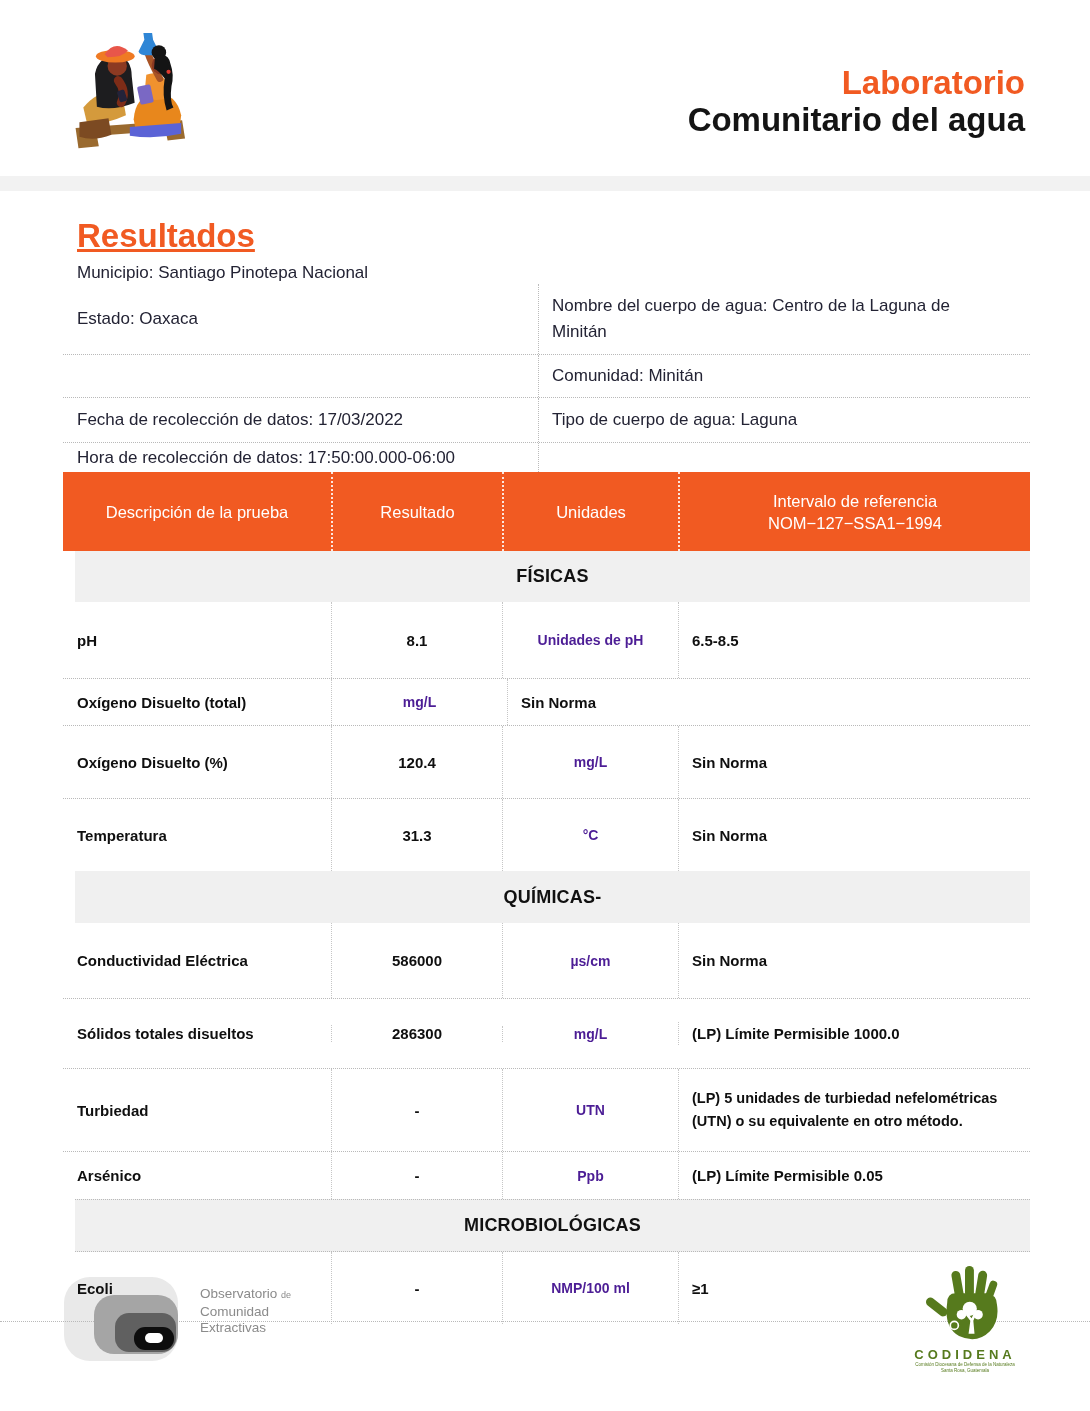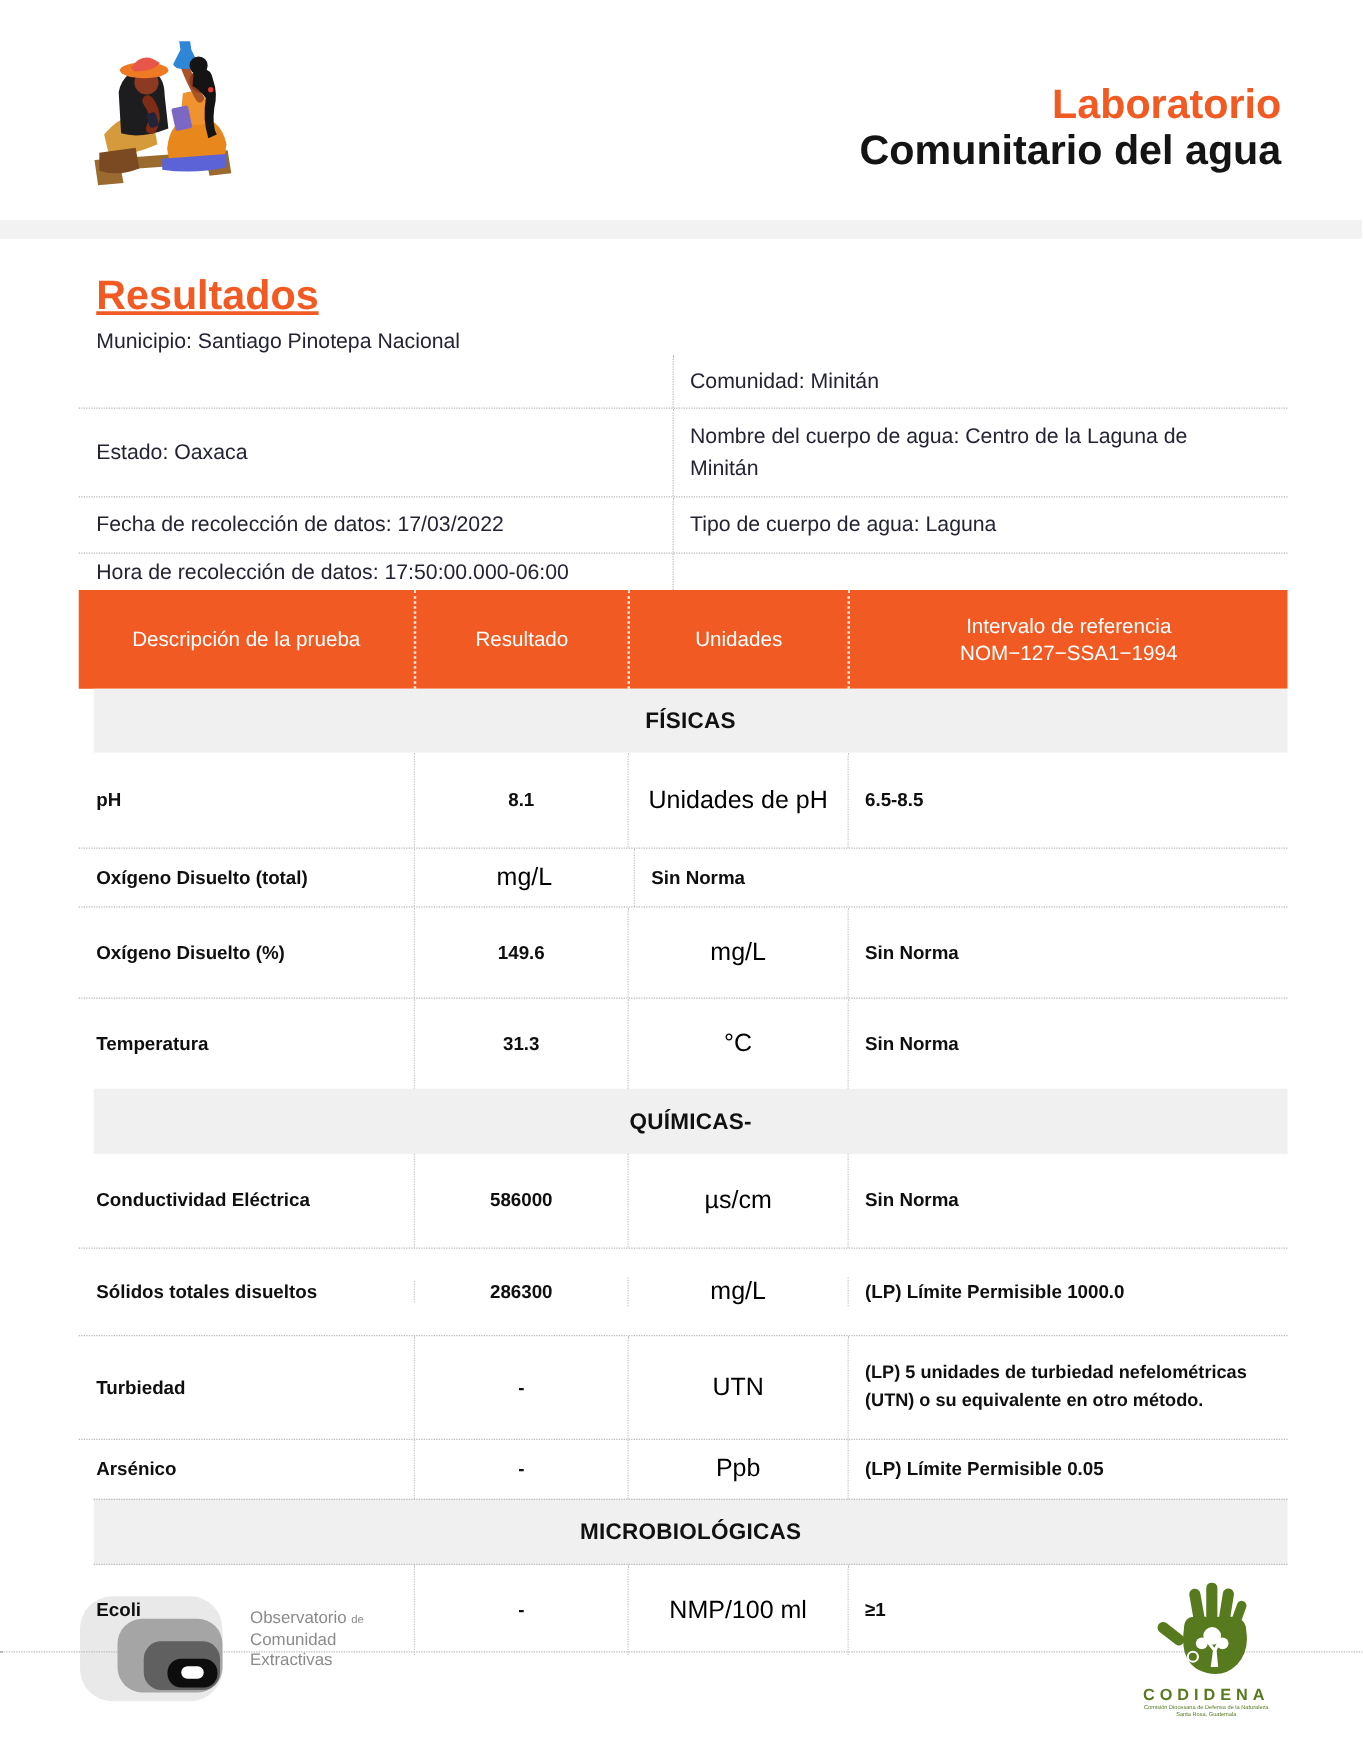--- a/index.html
+++ b/index.html
@@ -44,21 +44,21 @@
 
   .band { display: flex; align-items: center; justify-content: center; background: #f0f0f0; font-weight: bold; font-size: 18px; color: #111111; letter-spacing: .2px; margin-left: 12px; }
   .band-fisicas { height: 51px; }
   .band-quimicas { height: 52px; }
   .band-micro { height: 53px; border-top: 1.5px dotted #b9b9b9; border-bottom: 1.5px dotted #b9b9b9; }
 
   .trow { display: flex; }
   .tbody .trow + .trow { border-top: 1.5px dotted #b9b9b9; }
   .c1 { width: 268px; display: flex; align-items: center; padding-left: 14px; font-weight: bold; font-size: 15px; color: #0f0f0f; }
   .c2 { width: 171px; display: flex; align-items: center; justify-content: center; border-left: 1.5px dotted #c6c6c6; font-weight: bold; font-size: 15px; color: #0f0f0f; }
-  .c3 { width: 176px; display: flex; align-items: center; justify-content: center; border-left: 1.5px dotted #c6c6c6; font-weight: normal; font-size: 20px; color: #000000; }
+  .c3 { width: 176px; display: flex; align-items: center; justify-content: center; border-left: 1.5px dotted #c6c6c6; font-weight: bold; font-size: 14px; color: #4c1d95; }
   .c4 { flex: 1; display: flex; flex-direction: column; justify-content: center; border-left: 1.5px dotted #c6c6c6; padding-left: 13px; font-weight: bold; font-size: 15px; color: #0f0f0f; line-height: 23px; }
   .c4 .nw { white-space: nowrap; font-size: 14.5px; }
   .rh76 { height: 76px; } .rh47 { height: 47px; } .rh73 { height: 73px; }
   .rh75 { height: 75px; } .rh70 { height: 70px; align-items: center; } .rh83 { height: 83px; }
   .rh48 { height: 48px; } .rh72 { height: 72px; }
   .micro-desc { position: relative; z-index: 4; }
 
   
   .bottom-dotted { position: absolute; left: 0; top: 1321px; width: 1090px; border-top: 1.5px dotted #b9b9b9; z-index: 2; }
   .obs-outer { position: absolute; left: 64px; top: 1277px; width: 114px; height: 84px; background: #e9e9e9; border-radius: 26px; z-index: 1; }
@@ -122,29 +122,29 @@
       <div class="brand-bottom">Comunitario del agua</div>
     </div>
   </div>
   <div class="topbar"></div>
 
   <div class="content">
     <div class="page-title">Resultados</div>
     <div class="muni-line">Municipio: Santiago Pinotepa Nacional</div>
 
     <div class="meta">
-      <div class="meta-row bb r1">
-        <div class="meta-l"></div>
-        <div class="meta-r">Comunidad: Minitán</div>
-      </div>
       <div class="meta-row bb r2">
         <div class="meta-l">Estado: Oaxaca</div>
         <div class="meta-r">
           <div class="wrap-430">Nombre del cuerpo de agua: Centro de la Laguna de Minitán</div>
         </div>
+      </div>
+      <div class="meta-row bb r1">
+        <div class="meta-l"></div>
+        <div class="meta-r">Comunidad: Minitán</div>
       </div>
       <div class="meta-row bb r3">
         <div class="meta-l">Fecha de recolección de datos: 17/03/2022</div>
         <div class="meta-r">Tipo de cuerpo de agua: Laguna</div>
       </div>
       <div class="meta-row r4">
         <div class="meta-l">Hora de recolección de datos: 17:50:00.000-06:00</div>
         <div class="meta-r" style="border-left:1.5px dotted #bbbbbb;"></div>
       </div>
     </div>
@@ -171,21 +171,21 @@
       </div>
       <div class="trow rh47">
         <div class="c1">Oxígeno Disuelto (total)</div>
         <div class="c3">mg/L</div>
         <div class="c4">
             <div>Sin Norma</div>
           </div>
       </div>
       <div class="trow rh73">
         <div class="c1">Oxígeno Disuelto (%)</div>
-        <div class="c2">149.6</div>
+        <div class="c2">120.4</div>
         <div class="c3">mg/L</div>
         <div class="c4">
             <div>Sin Norma</div>
           </div>
       </div>
       <div class="trow rh73">
         <div class="c1">Temperatura</div>
         <div class="c2">31.3</div>
         <div class="c3">°C</div>
         <div class="c4">

